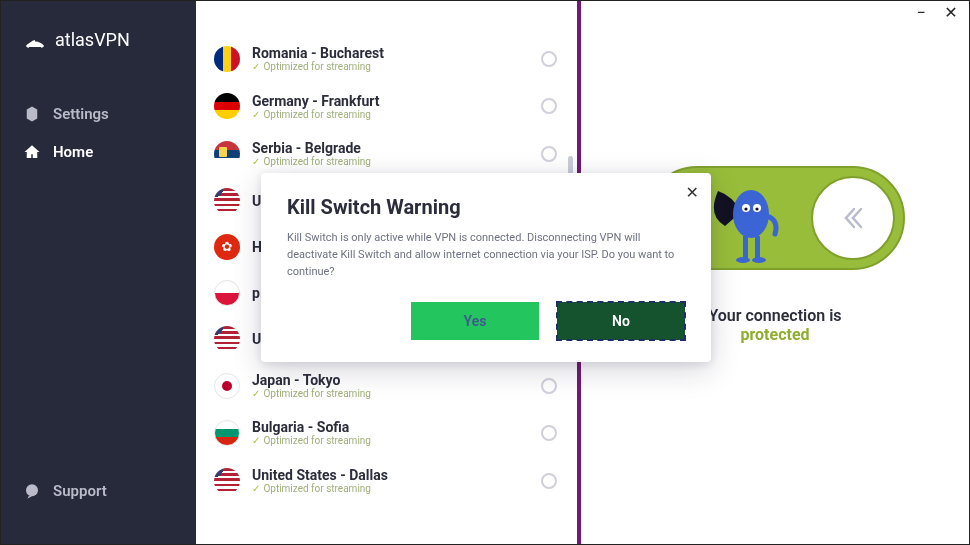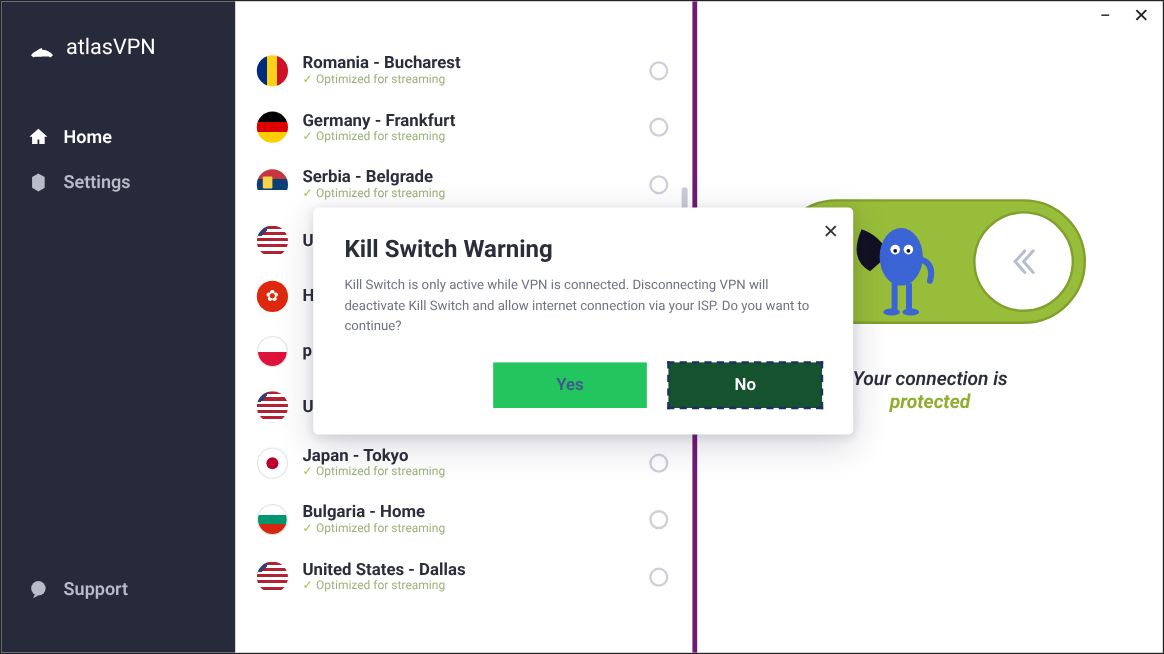--- a/index.html
+++ b/index.html
@@ -61,21 +61,21 @@
   .flag-bg { background:linear-gradient(#fff 33%,#00966e 33% 66%,#d62612 66%); border:1px solid #e5e5e5;}
   .srv-text { flex: 1; line-height:1.15;}
   .srv-name { font-weight: 700; font-size: 14px; color:#2b2d3b; white-space:nowrap;}
   .srv-sub { font-size: 10px; color: #9fb07a; display:flex; align-items:center; gap:3px;}
   .srv-sub::before{content:"✓"; color:#a3c24a; font-size:10px;}
   .radio {
     width: 16px; height: 16px; border: 2px solid #cfd0da; border-radius: 50%;
   }
 
   .status-pane {
-    flex: 1; position: relative; font-style: italic;
+    flex: 1; position: relative;
   }
   .pill {
     position: absolute; top: 165px; left: 50%; transform: translateX(-50%);
     width: 260px; height: 104px; border-radius: 56px; background:#98bd3a;
     border:2px solid #7fa02c; display:flex; align-items:center; justify-content:flex-end;
     padding-right:8px;
   }
   .pill .knob{
     width:84px;height:84px;border-radius:50%;background:#fff;border:2px solid #7fa02c;
     display:flex;align-items:center;justify-content:center;color:#9fa3b8;font-size:26px;
@@ -115,31 +115,31 @@
 
   <aside class="sidebar">
     <div class="brand">
       <svg viewBox="0 0 24 24">
         <path fill="#fff" d="M4 20 A10 10 0 0 1 20 20" stroke="#fff" stroke-width="3"></path>
         <path d="M6 20 A7 7 0 0 1 12 13 L12 20 Z" fill="#fff"></path>
       </svg>
       <span>atlasVPN</span>
     </div>
     <nav class="nav">
+      <div class="nav-item">
+        <svg viewBox="0 0 24 24">
+            <polygon fill="currentColor" points="12,2 19,6 19,18 12,22 5,18 5,6"></polygon>
+          </svg>
+        <span>Settings</span>
+      </div>
       <div class="nav-item active">
         <svg viewBox="0 0 24 24">
             <path fill="currentColor" d="M12 3 2 12h3v8h6v-5h2v5h6v-8h3z"></path>
           </svg>
         <span>Home</span>
-      </div>
-      <div class="nav-item">
-        <svg viewBox="0 0 24 24">
-            <polygon fill="currentColor" points="12,2 19,6 19,18 12,22 5,18 5,6"></polygon>
-          </svg>
-        <span>Settings</span>
       </div>
     </nav>
     <div class="nav-spacer"></div>
     <div class="nav-item support-item">
       <svg viewBox="0 0 24 24">
           <circle cx="12" cy="11" r="8" fill="currentColor"></circle>
           <path fill="currentColor" d="M8 18 L6 22 L12 19 Z"></path>
         </svg>
       <span>Support</span>
     </div>
@@ -203,21 +203,21 @@
           <div class="flag flag-jp"></div>
           <div class="srv-text">
             <div class="srv-name">Japan - Tokyo</div>
             <div class="srv-sub">Optimized for streaming</div>
           </div>
           <div class="radio"></div>
         </div>
         <div class="server">
           <div class="flag flag-bg"></div>
           <div class="srv-text">
-            <div class="srv-name">Bulgaria - Home</div>
+            <div class="srv-name">Bulgaria - Sofia</div>
             <div class="srv-sub">Optimized for streaming</div>
           </div>
           <div class="radio"></div>
         </div>
         <div class="server">
           <div class="flag flag-us"></div>
           <div class="srv-text">
             <div class="srv-name">United States - Dallas</div>
             <div class="srv-sub">Optimized for streaming</div>
           </div>

